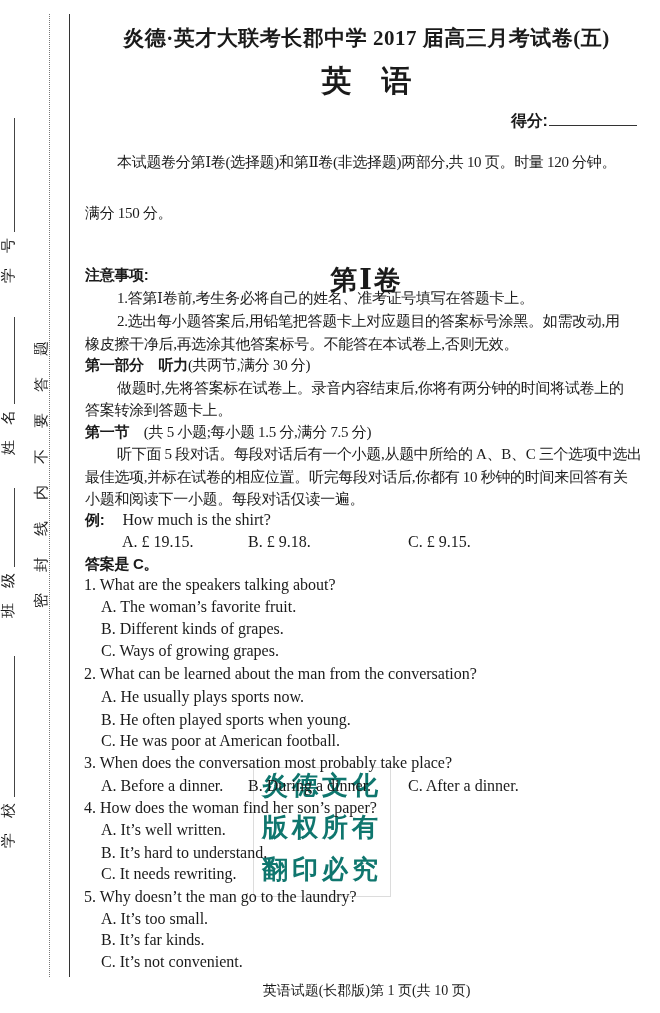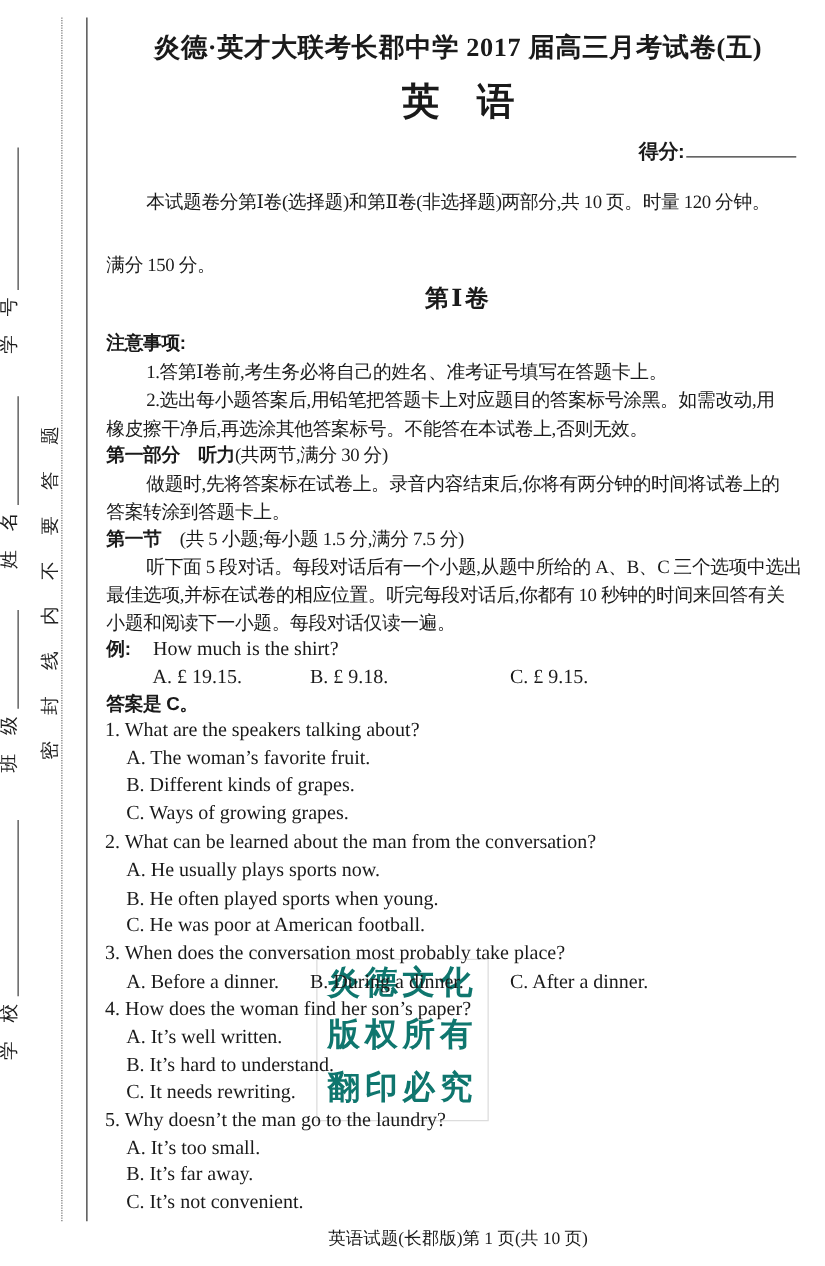--- a/index.html
+++ b/index.html
@@ -9,21 +9,21 @@
     font-family:"Liberation Serif","DejaVu Serif",serif;
     color:#1a1a1a;
   }
   .abs{position:absolute;white-space:nowrap;}
   .zh{font-size:15px;line-height:20px;letter-spacing:-0.3px;}
   .hei{font-family:"Liberation Sans","DejaVu Sans",sans-serif;font-weight:bold;}
   .en{font-size:16px;line-height:19px;}
   .center{left:85px;width:563px;text-align:center;}
   .title{font-size:21px;font-weight:bold;letter-spacing:0.5px;}
   .subject{font-size:30px;font-weight:bold;}
-  .volume{font-size:19px;font-weight:bold;letter-spacing:2px;}
+  .volume{font-size:27px;font-weight:bold;letter-spacing:2px;margin-top:36px;}
   .footer-text{font-size:14px;letter-spacing:0;}
   
   .vline-dotted{position:absolute;left:49px;top:14px;height:963px;width:0;border-left:1px dotted #777;}
   .vline-solid{position:absolute;left:69px;top:14px;height:963px;width:0;border-left:1px solid #333;}
   .side-field{
     position:absolute;left:18px;height:20px;display:flex;align-items:flex-end;
     transform-origin:0 100%;transform:rotate(-90deg);
     font-size:15px;line-height:20px;
   }
   .side-field .blank{flex:1 1 auto;border-bottom:1px solid #444;margin:0 0 3px 6px;}
@@ -146,18 +146,18 @@
     </div>
     <div class="abs en" style="left:101px;top:820px;">A. It’s well written.</div>
     <div class="abs en" style="left:101px;top:843px;">B. It’s hard to understand.</div>
     <div class="abs en" style="left:101px;top:864px;">C. It needs rewriting.</div>
 
     <div class="abs en" style="left:84px;top:887px;">
       <span>5.</span>
       <span>Why doesn’t the man go to the laundry?</span>
     </div>
     <div class="abs en" style="left:101px;top:909px;">A. It’s too small.</div>
-    <div class="abs en" style="left:101px;top:930px;">B. It’s far away.</div>
+    <div class="abs en" style="left:101px;top:930px;">B. It’s far kinds.</div>
     <div class="abs en" style="left:101px;top:952px;">C. It’s not convenient.</div>
 
     <div class="abs center footer-text" style="top:982px;">英语试题(长郡版)第 1 页(共 10 页)</div>
   </div>
 </div>
 
 </body></html>

